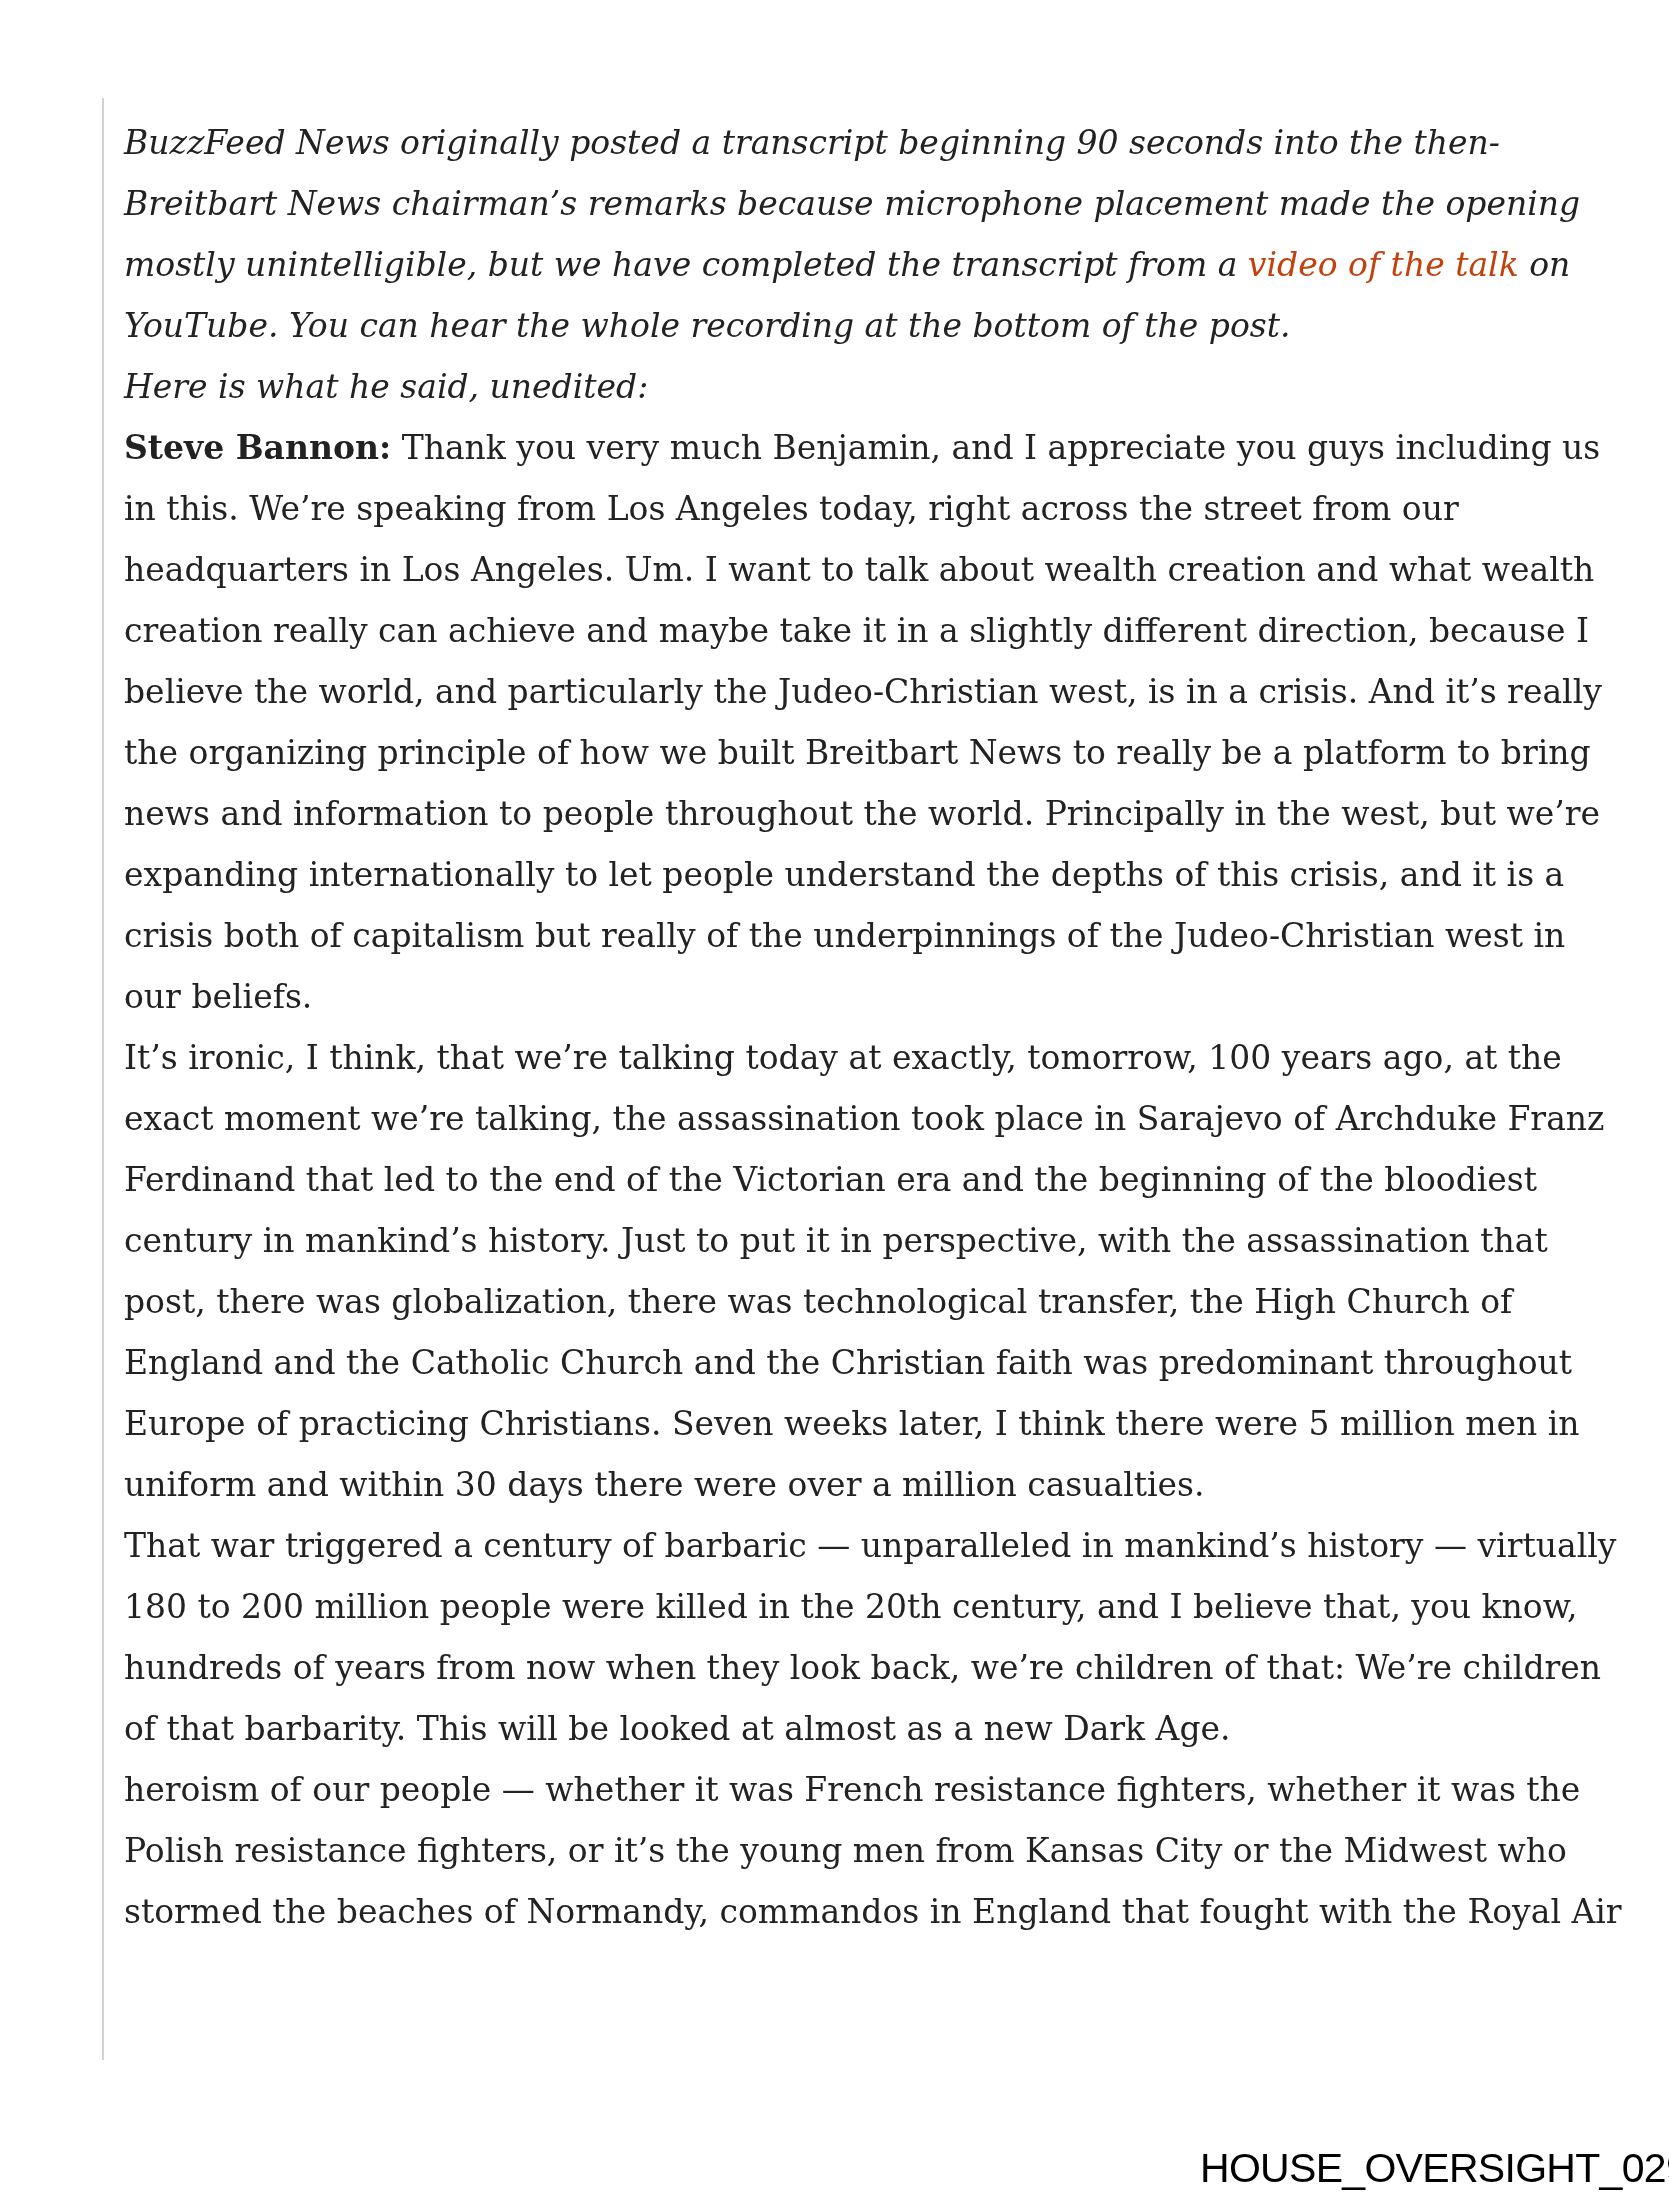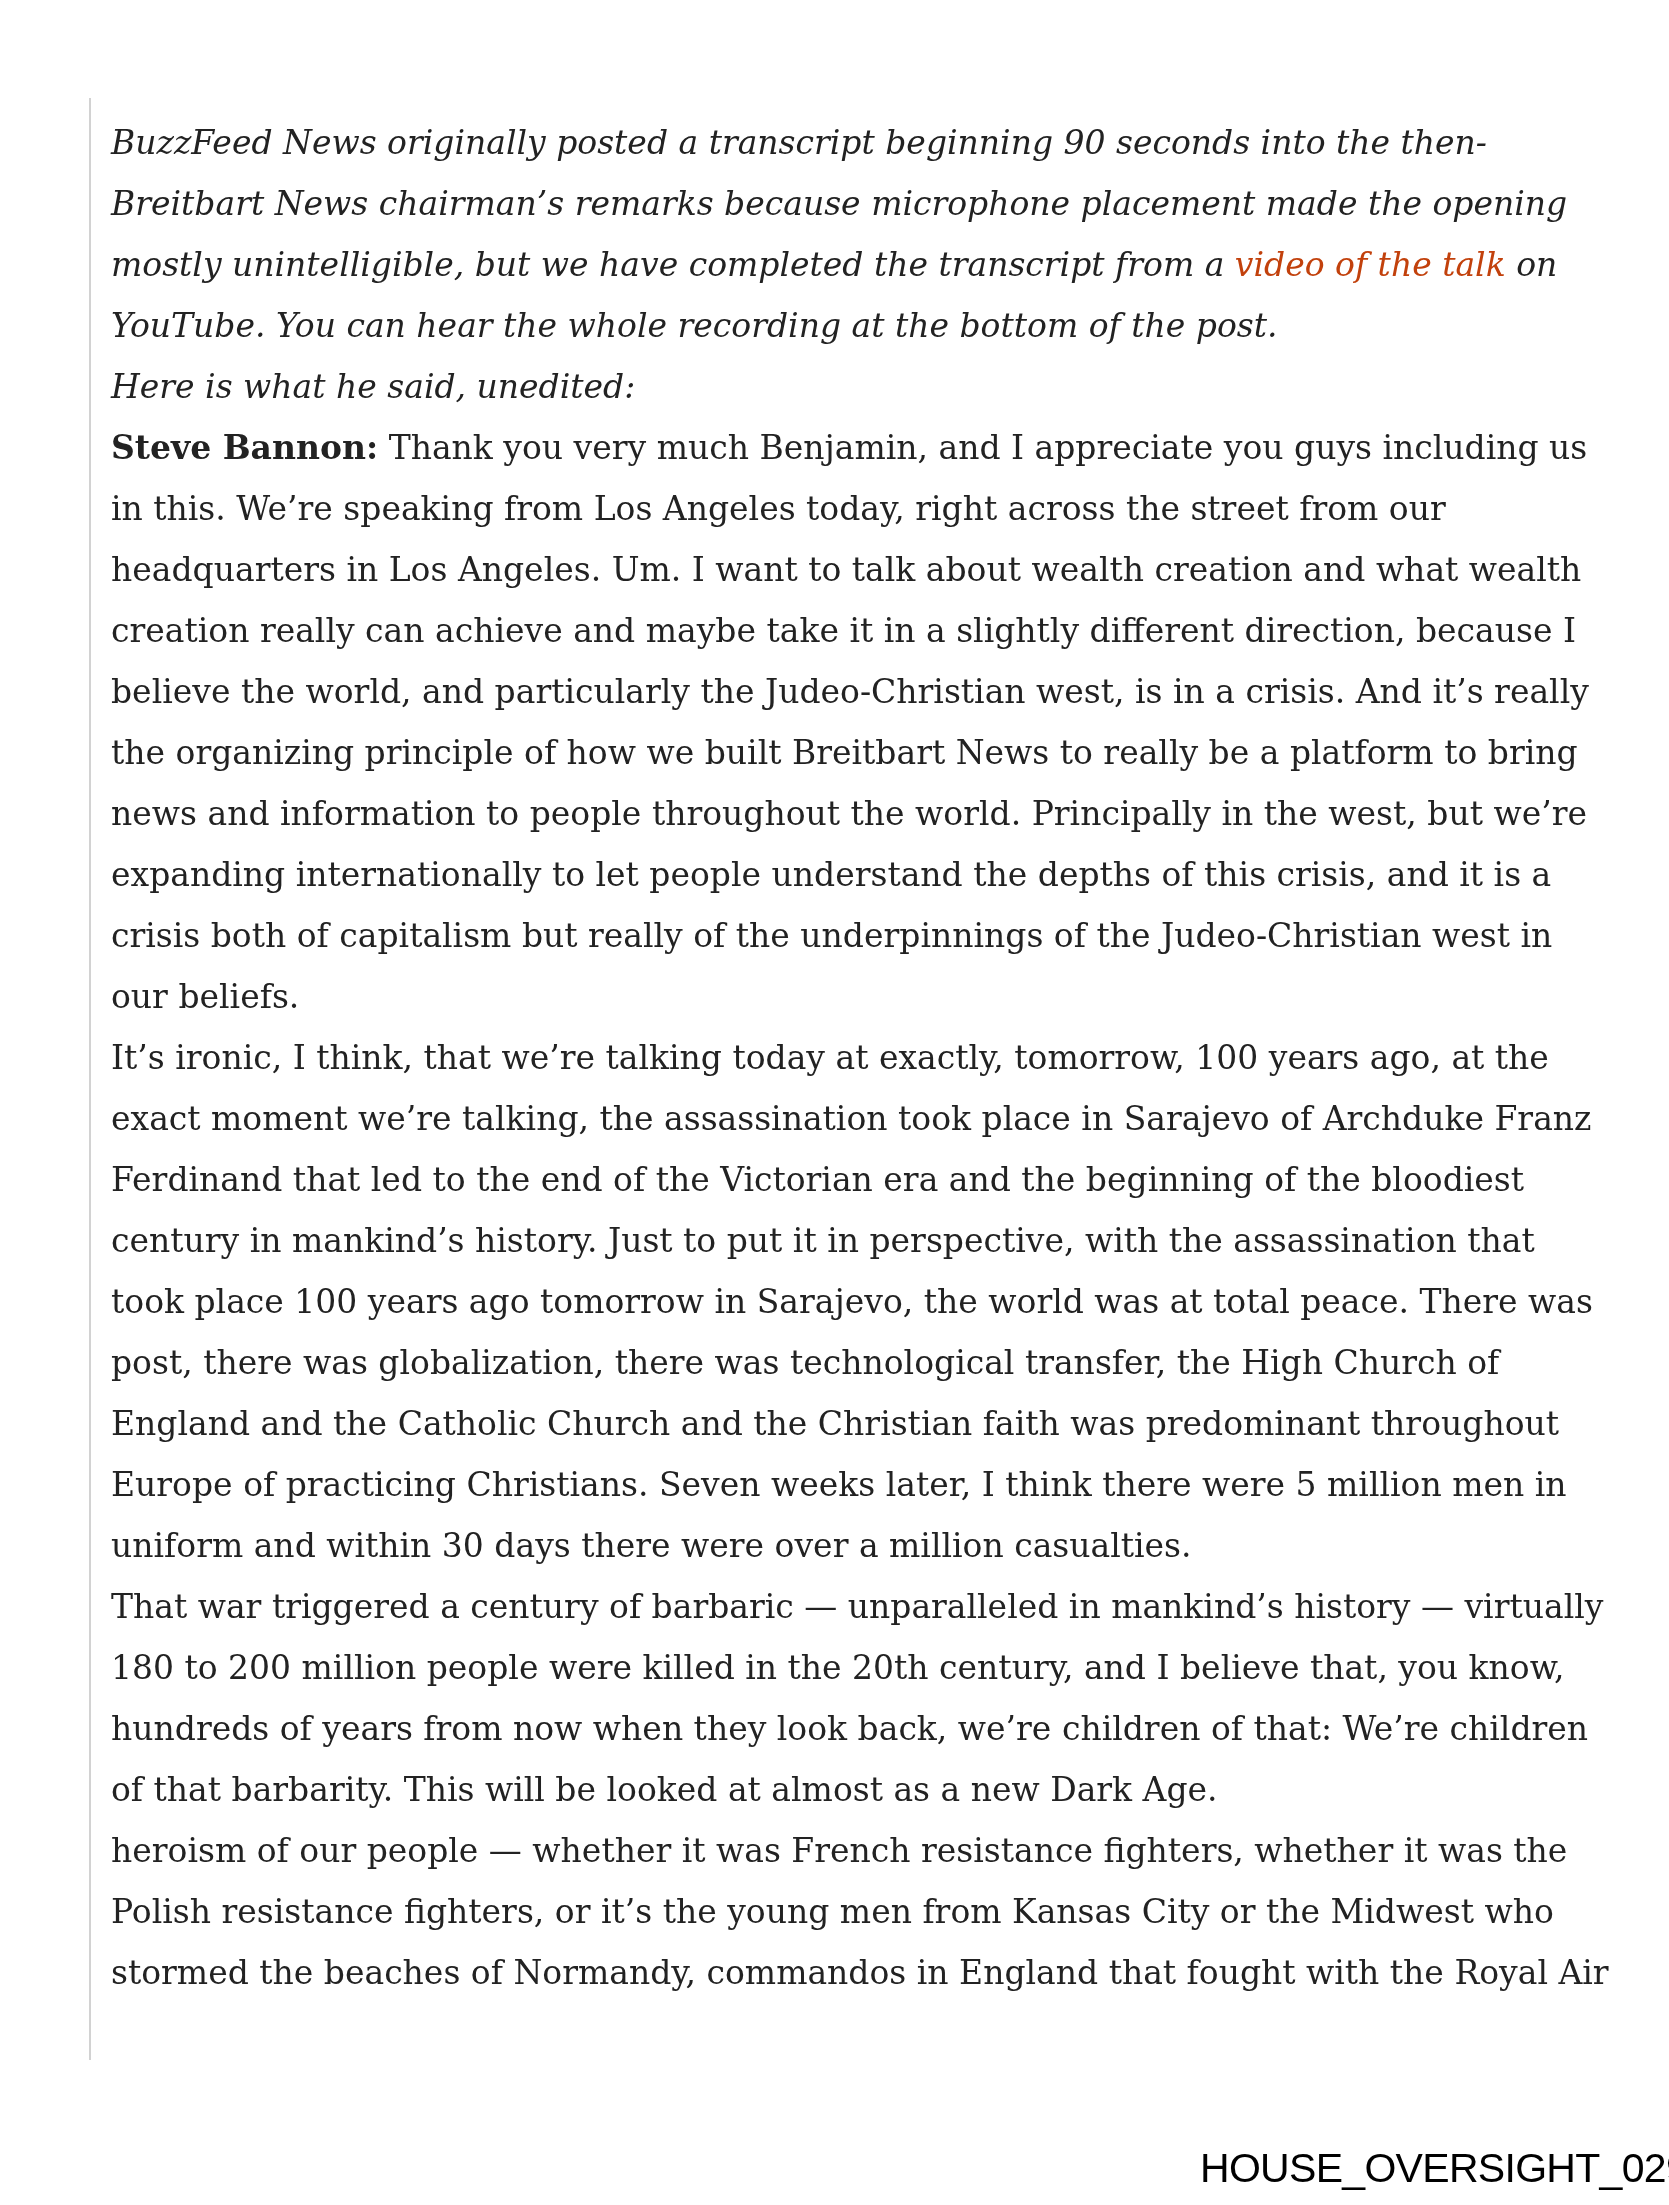--- a/index.html
+++ b/index.html
@@ -8,21 +8,21 @@
       background: #ffffff;
     }
     body {
       width: 1669px;
       height: 2205px;
       position: relative;
       overflow: hidden;
     }
     .article {
       position: absolute;
-      left: 89px;
+      left: 102px;
       top: 98px;
       width: 1492px;
       height: 1962px;
       border-left: 2px solid #d2d2d2;
       box-sizing: border-box;
     }
     .content {
       position: absolute;
       left: 20px;
       top: 14.4px;
@@ -92,21 +92,20 @@
       <span class="line">expanding internationally to let people understand the depths of this crisis, and it is a</span>
       <span class="line">crisis both of capitalism but really of the underpinnings of the Judeo-Christian west in</span>
       <span class="line">our beliefs.</span>
     </p>
 
     <p class="para">
       <span class="line">It’s ironic, I think, that we’re talking today at exactly, tomorrow, 100 years ago, at the</span>
       <span class="line">exact moment we’re talking, the assassination took place in Sarajevo of Archduke Franz</span>
       <span class="line">Ferdinand that led to the end of the Victorian era and the beginning of the bloodiest</span>
       <span class="line">century in mankind’s history. Just to put it in perspective, with the assassination that</span>
-      <span class="line">took place 100 years ago tomorrow in Sarajevo, the world was at total peace. There was</span>
       <span class="line">post, there was globalization, there was technological transfer, the High Church of</span>
       <span class="line">England and the Catholic Church and the Christian faith was predominant throughout</span>
       <span class="line">Europe of practicing Christians. Seven weeks later, I think there were 5 million men in</span>
       <span class="line">uniform and within 30 days there were over a million casualties.</span>
     </p>
 
     <p class="para">
       <span class="line">That war triggered a century of barbaric — unparalleled in mankind’s history — virtually</span>
       <span class="line">180 to 200 million people were killed in the 20th century, and I believe that, you know,</span>
       <span class="line">hundreds of years from now when they look back, we’re children of that: We’re children</span>

